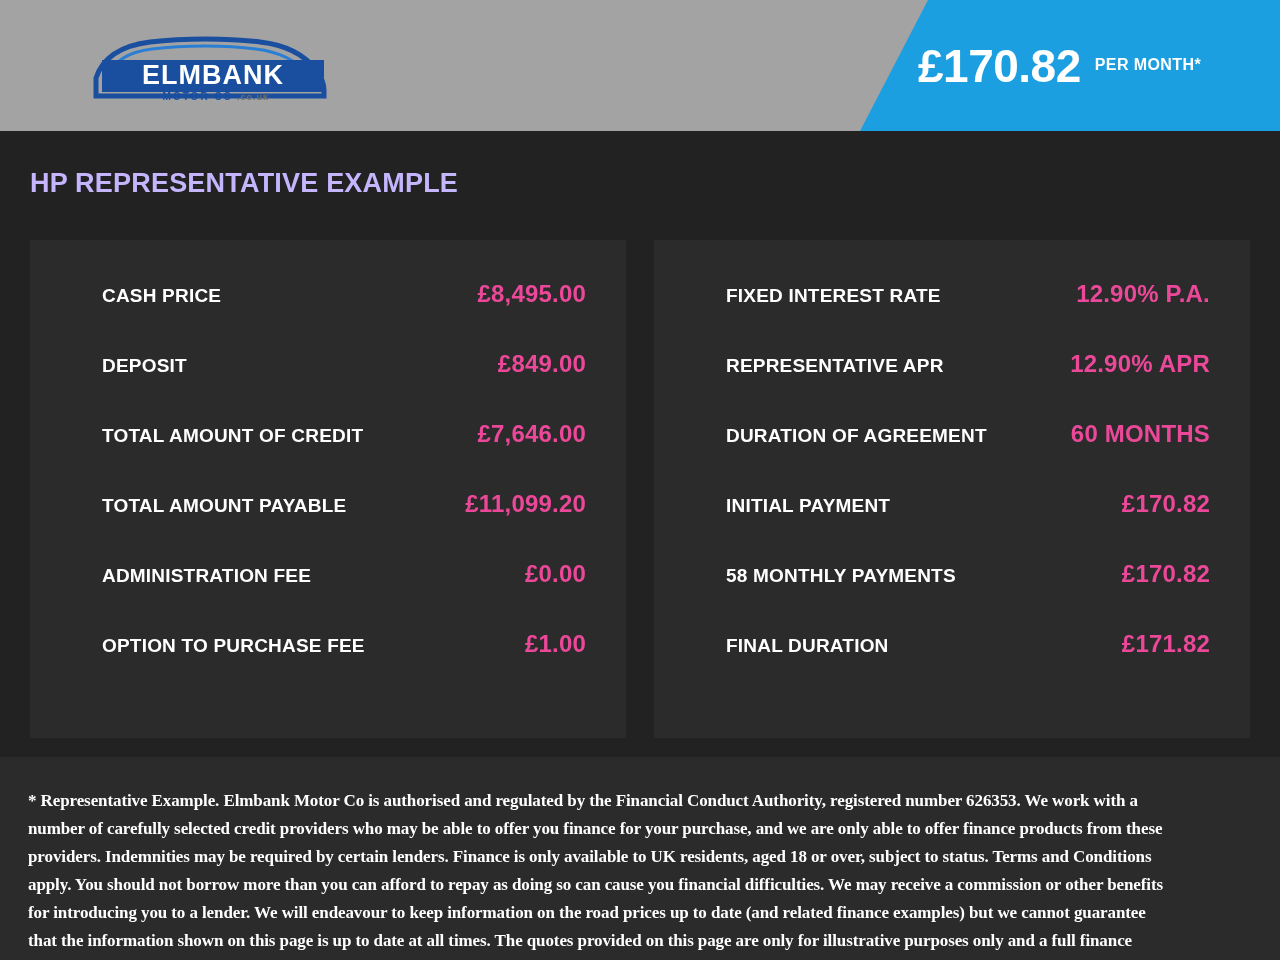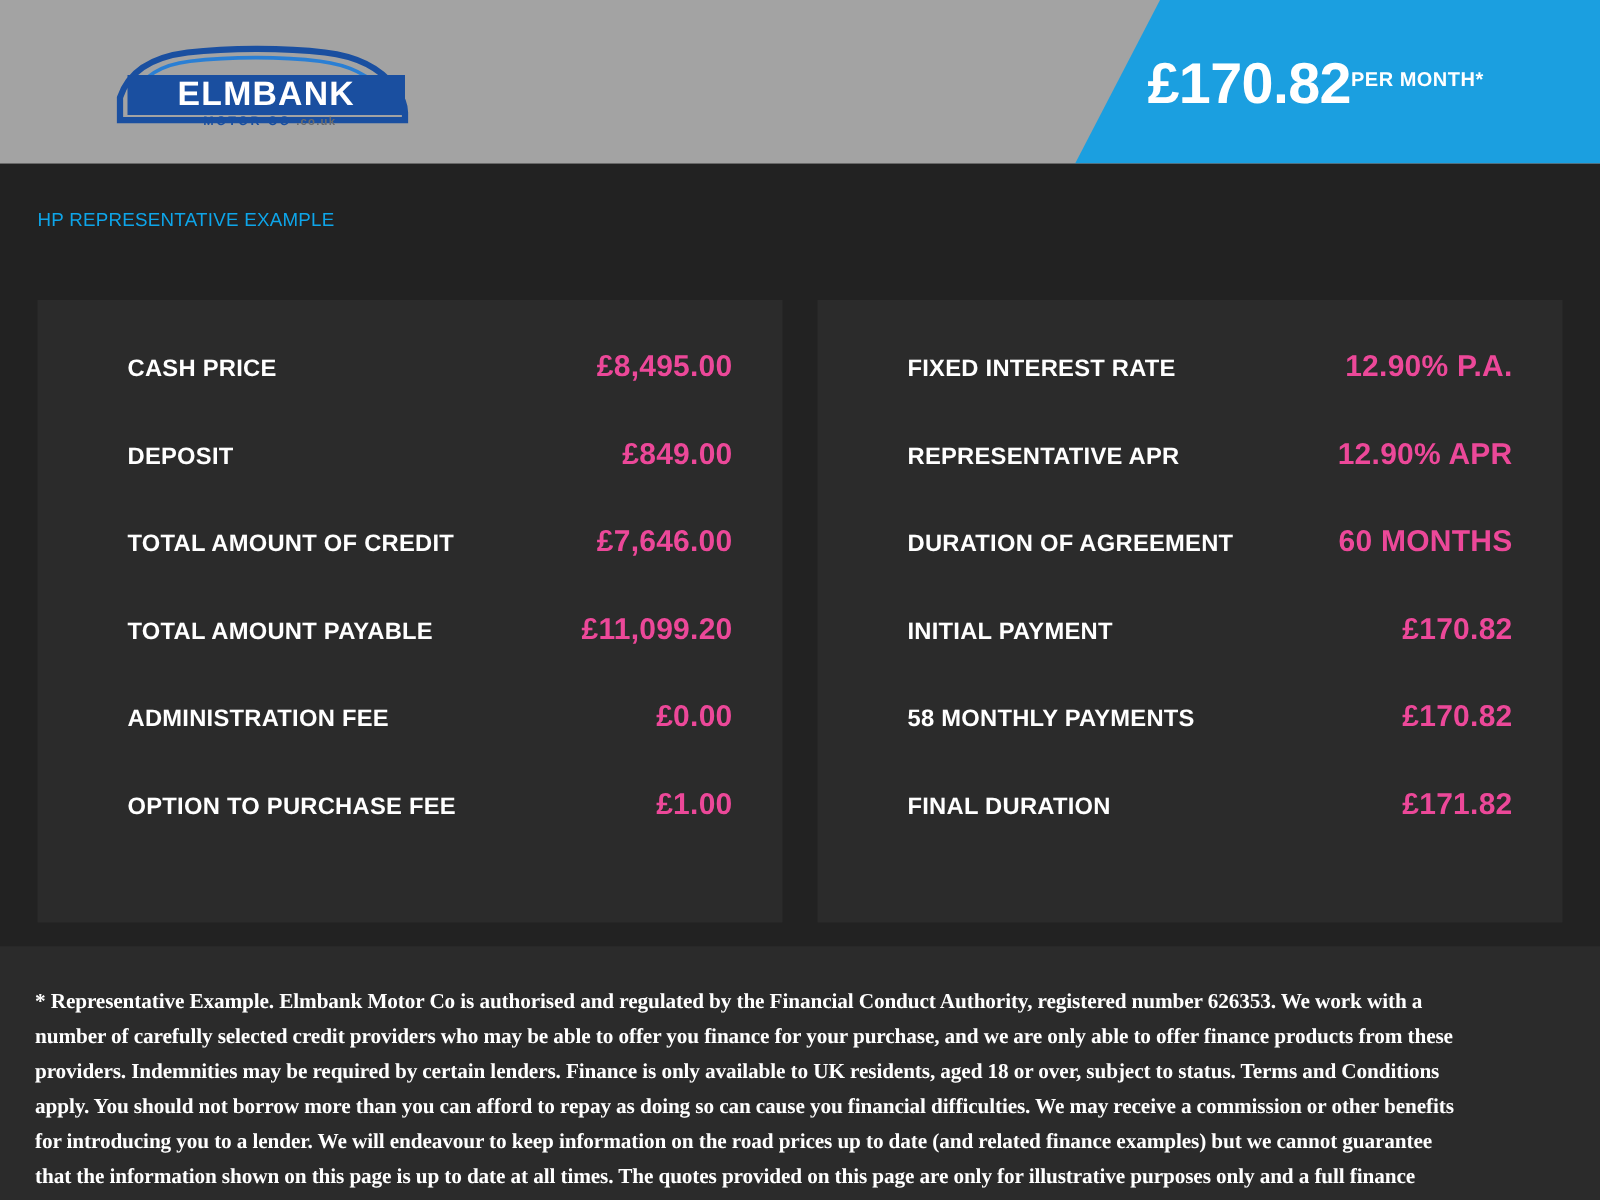--- a/index.html
+++ b/index.html
@@ -46,37 +46,38 @@
     font-size: 46px;
     font-weight: bold;
     letter-spacing: -0.5px;
     line-height: 1;
   }
   .price-per {
     color: #ffffff;
     font-size: 16px;
     font-weight: bold;
     letter-spacing: 0.4px;
+    margin-left: 14px;
     padding-bottom: 2px;
   }
 
   
   .page {
     position: relative;
     width: 1280px;
     height: 829px;
     background: #222222;
   }
   .title {
     position: absolute;
     left: 30px;
     top: 37px;
-    color: #0ea5e9;
-    font-size: 15px;
-    font-weight: normal;
+    color: #c4b5fd;
+    font-size: 27px;
+    font-weight: bold;
     letter-spacing: 0.2px;
   }
 
   .panels {
     position: absolute;
     left: 30px;
     top: 109px;
     width: 1220px;
     display: flex;
     gap: 28px;

